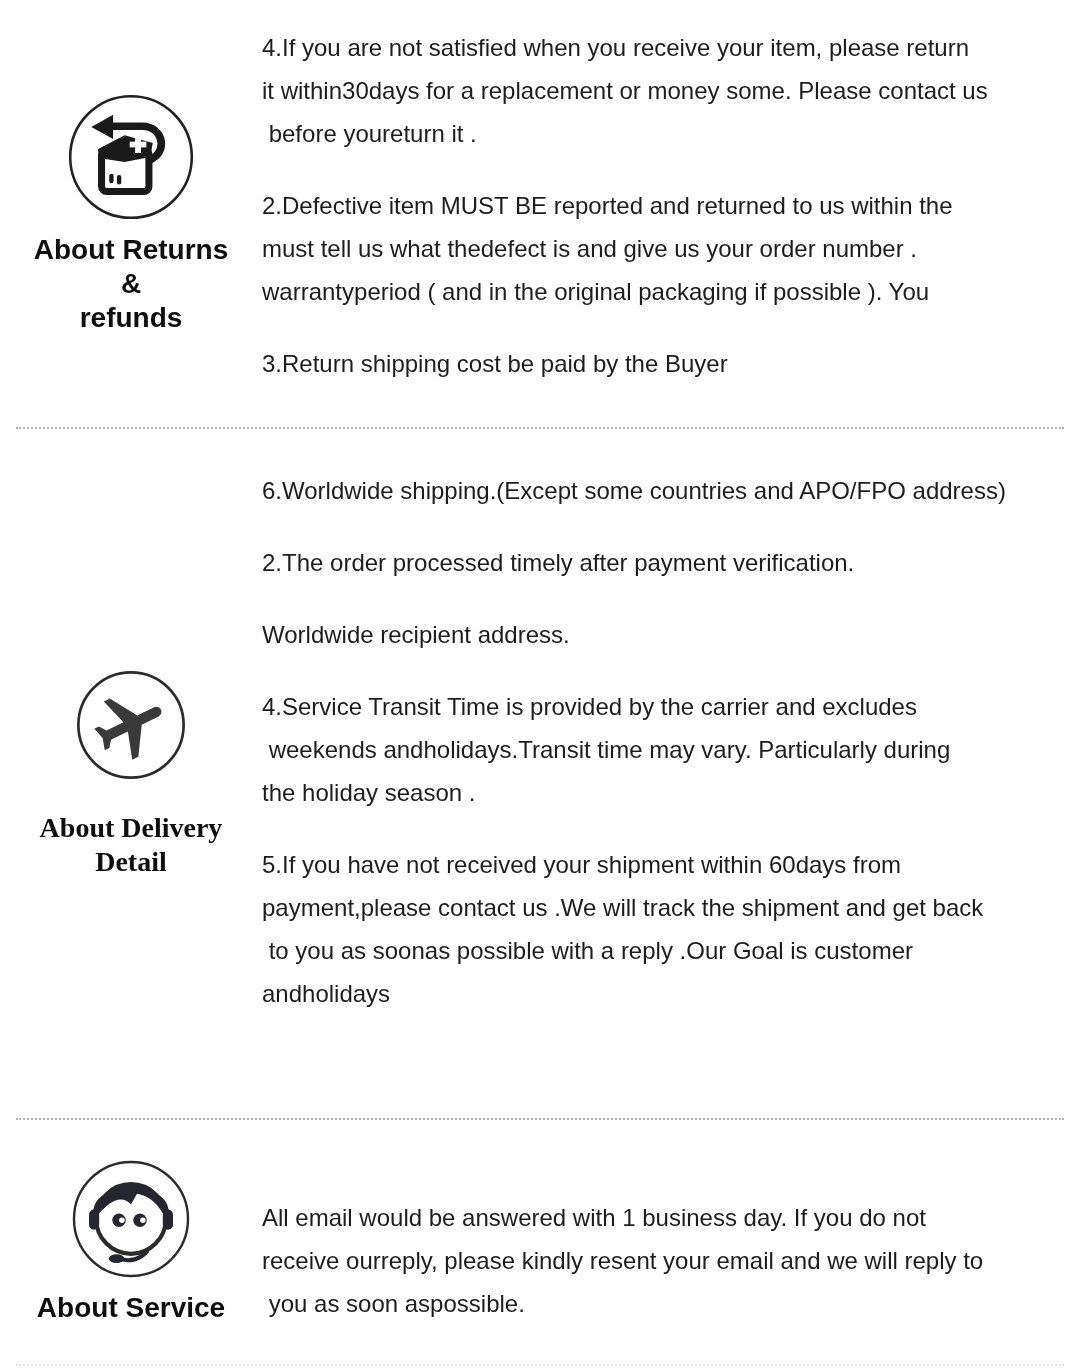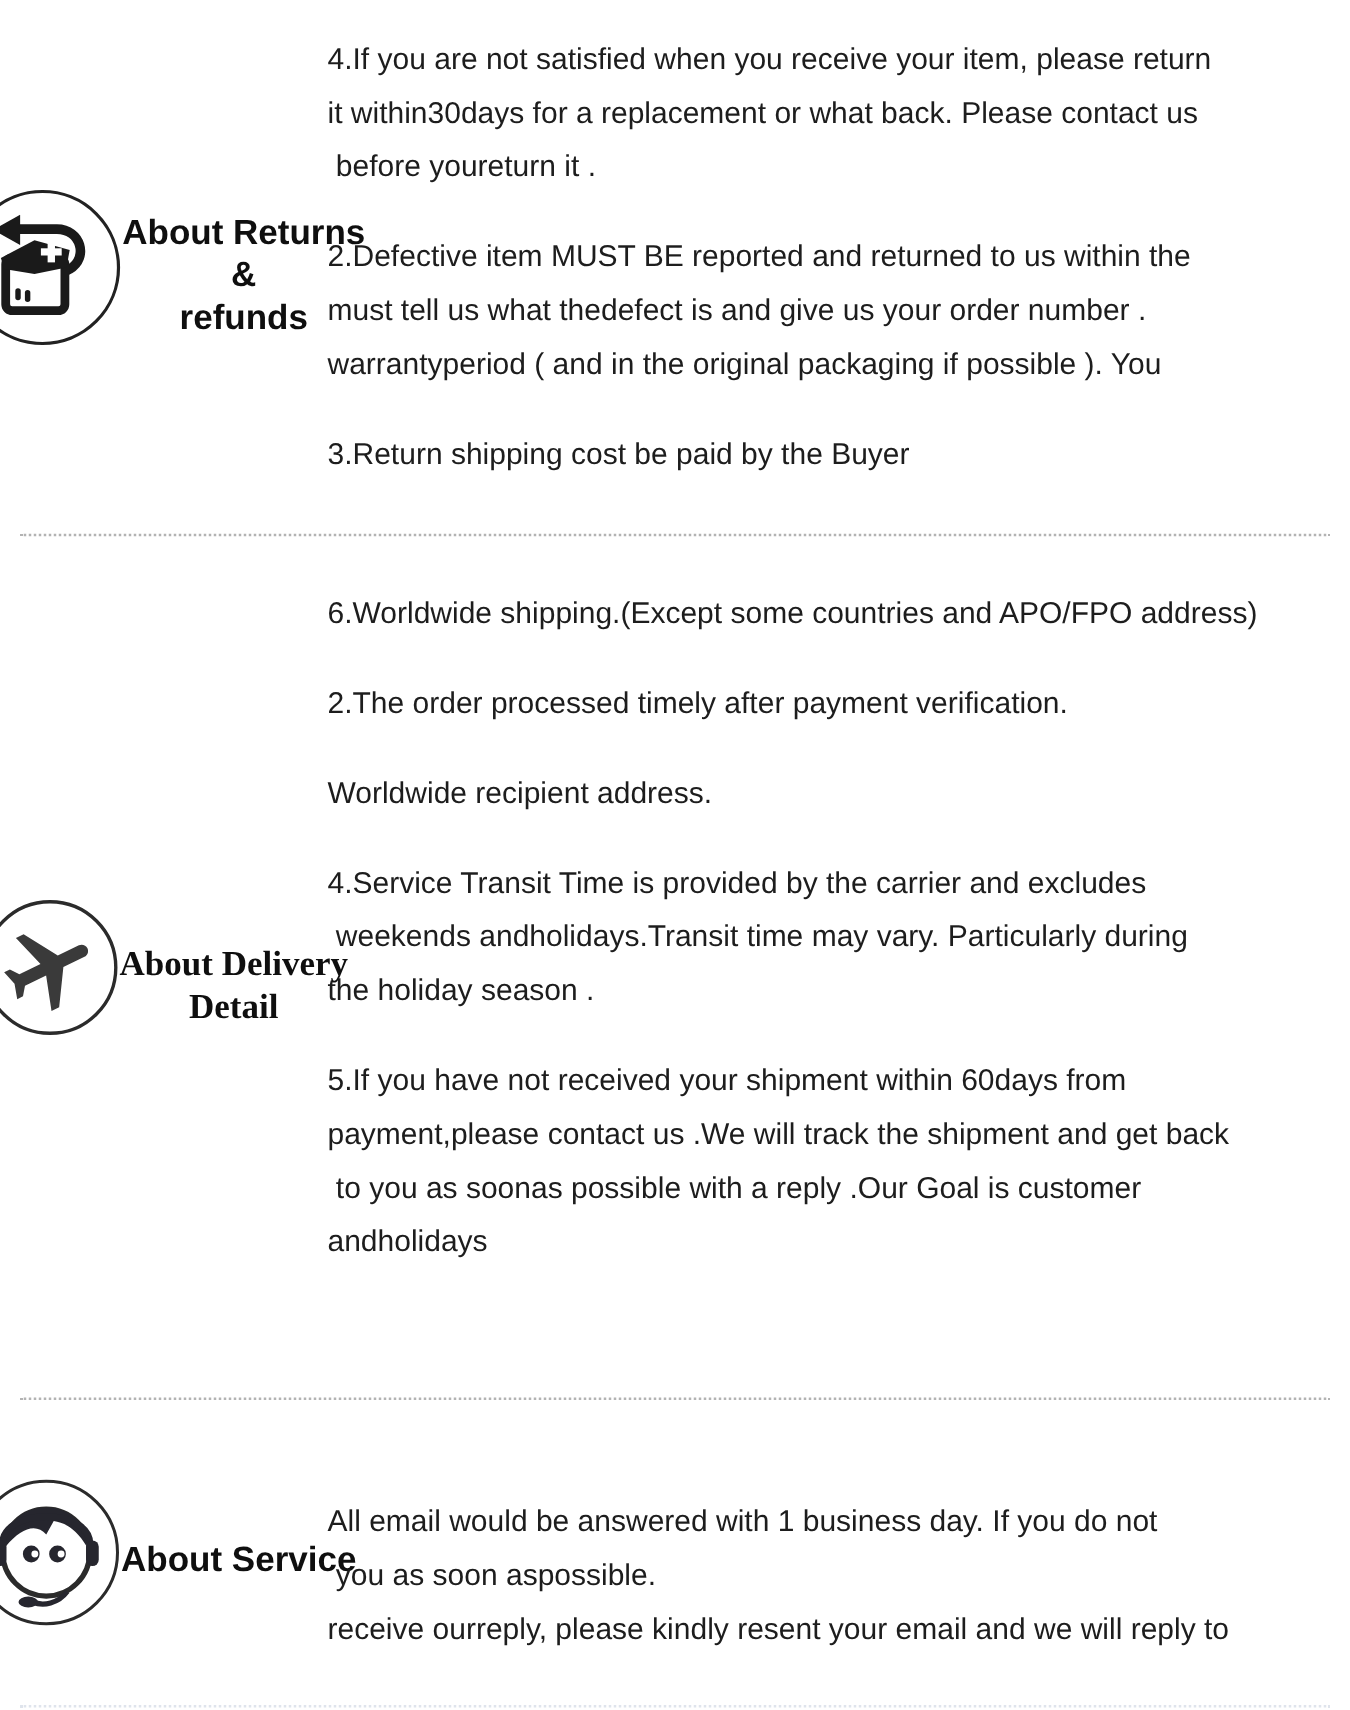--- a/index.html
+++ b/index.html
@@ -11,21 +11,21 @@
     --icon:#222222;
   }
   *{box-sizing:border-box;}
   html,body{margin:0;padding:0;background:#fff;}
   body{font-family:"Liberation Sans",sans-serif;}
   .page{width:1080px;height:1368px;background:var(--bg);overflow:hidden;margin:0 auto;}
   .row{display:flex;width:100%;}
   .row-returns{height:427px;}
   .row-delivery{height:689px;}
   .row-service{height:244px;}
-  .left-col{flex:0 0 262px;width:262px;display:flex;flex-direction:row;align-items:center;justify-content:center;}
+  .left-col{flex:0 0 262px;width:262px;display:flex;flex-direction:column;align-items:center;justify-content:center;}
   .icon-wrap{display:block;}
   .icon-wrap svg{display:block;}
   .heading{text-align:center;}
   .h-line{font-size:28px;line-height:34px;font-weight:bold;color:var(--heading);white-space:pre;}
   .gap-sm{margin-top:12px;}
   .gap-md{margin-top:30px;font-family:Liberation Serif, serif;}
   .text-col{flex:1 1 auto;padding-right:10px;}
   .text-col.s1{padding-top:26px;}
   .text-col.s2{padding-top:40px;}
   .text-col.s3{padding-top:76px;}
@@ -56,21 +56,21 @@
       </div>
       <div class="heading gap-sm">
         <div class="h-line">About Returns</div>
         <div class="h-line">&amp;</div>
         <div class="h-line">refunds</div>
       </div>
     </div>
     <div class="text-col s1">
       <div class="para">
         <div class="line">4.If you are not satisfied when you receive your item, please return</div>
-        <div class="line">it within30days for a replacement or what back. Please contact us</div>
+        <div class="line">it within30days for a replacement or money some. Please contact us</div>
         <div class="line"> before youreturn it .</div>
       </div>
       <div class="para">
         <div class="line">2.Defective item MUST BE reported and returned to us within the</div>
         <div class="line">must tell us what thedefect is and give us your order number .</div>
         <div class="line">warrantyperiod ( and in the original packaging if possible ). You</div>
       </div>
       <div class="para">
         <div class="line">3.Return shipping cost be paid by the Buyer</div>
       </div>
@@ -138,21 +138,21 @@
           <ellipse cx="38" cy="83" rx="6.5" ry="3.6" fill="#26262e"></ellipse>
         </svg>
       </div>
       <div class="heading gap-sm">
         <div class="h-line">About Service</div>
       </div>
     </div>
     <div class="text-col s3">
       <div class="para">
         <div class="line">All email would be answered with 1 business day. If you do not</div>
+        <div class="line">receive ourreply, please kindly resent your email and we will reply to</div>
         <div class="line"> you as soon aspossible.</div>
-        <div class="line">receive ourreply, please kindly resent your email and we will reply to</div>
       </div>
     </div>
   </section>
 
   <div class="divider faint"></div>
 
 </div>
 
 </body></html>

